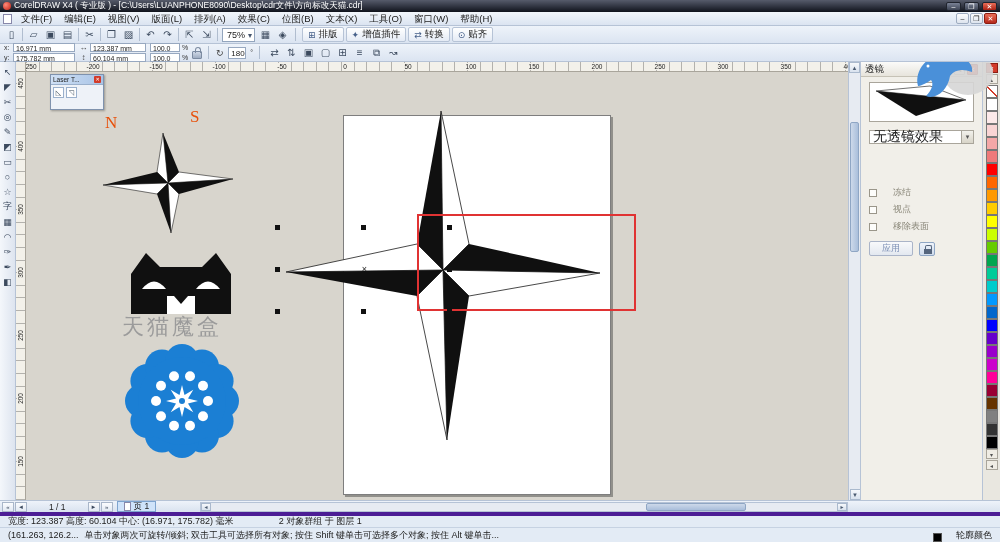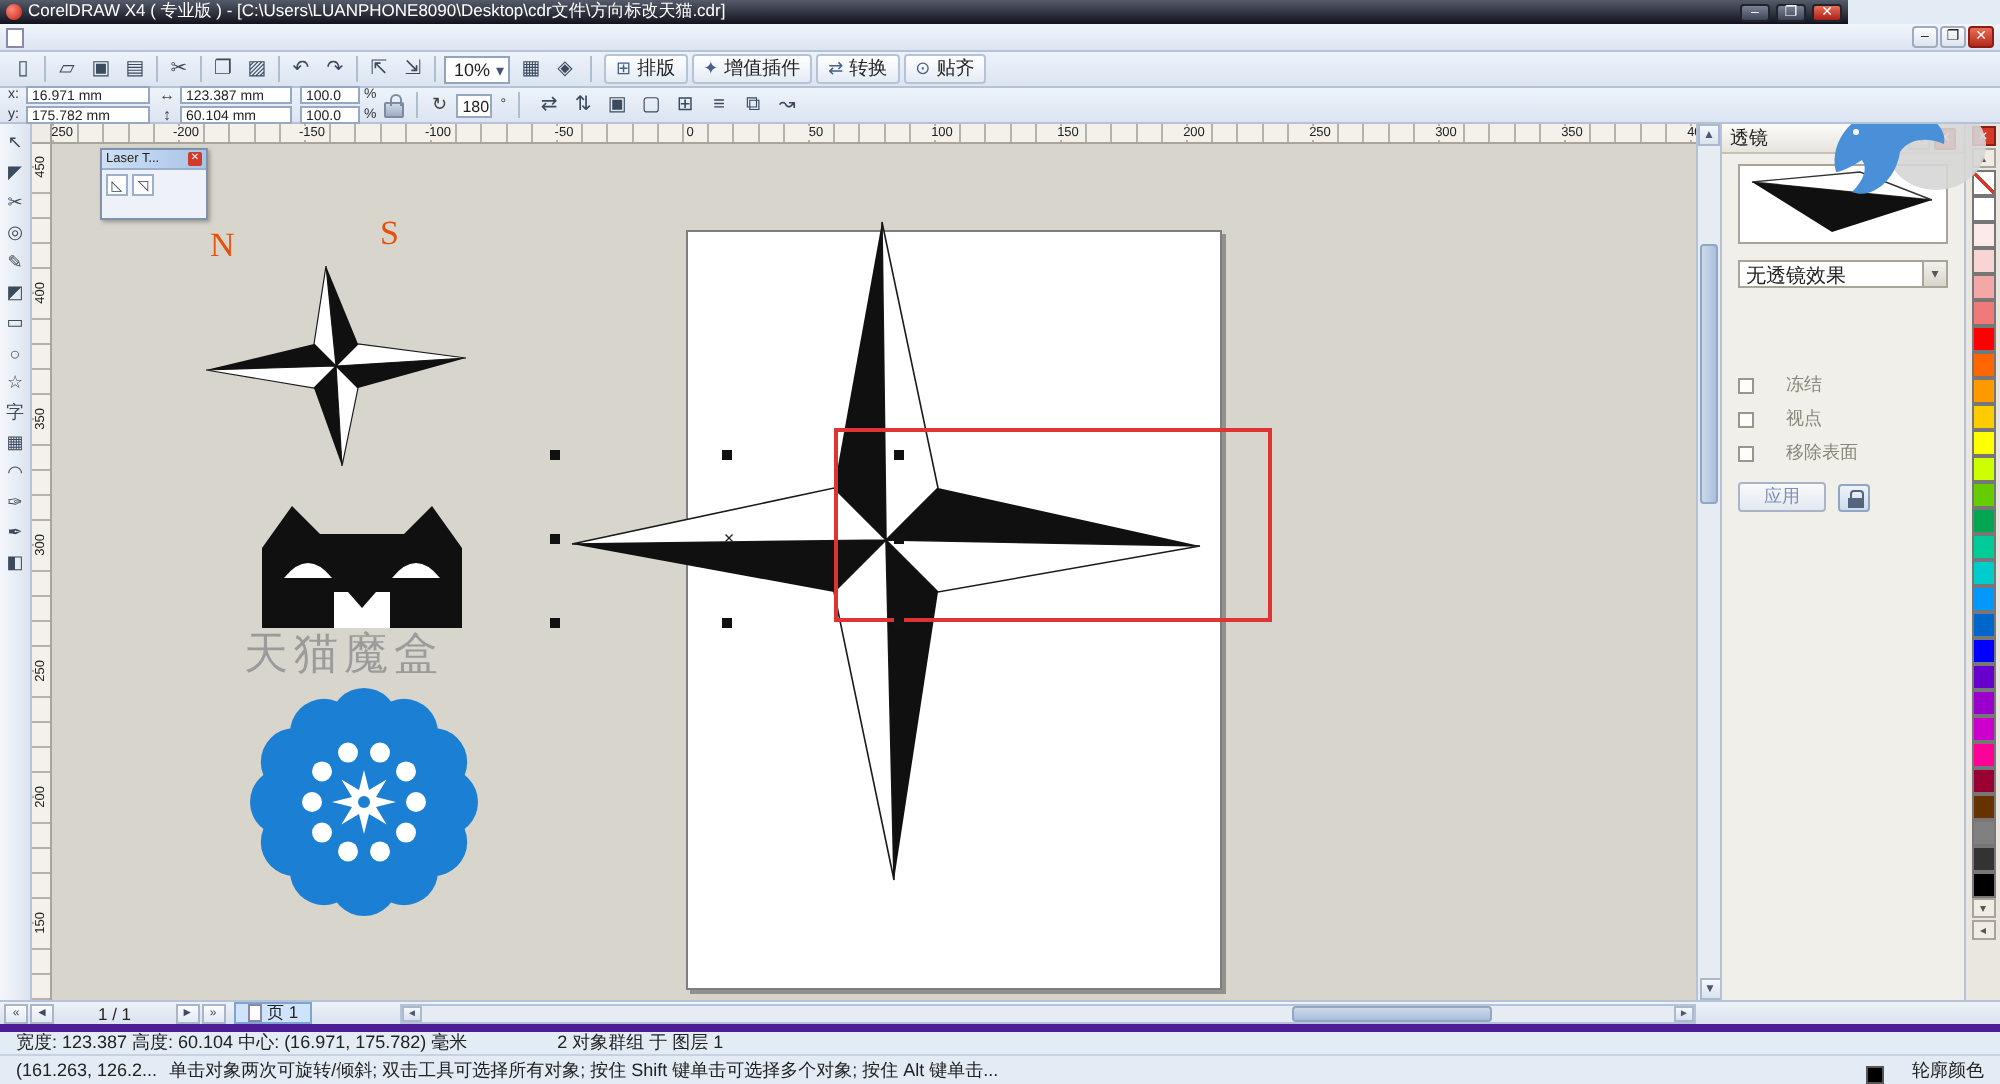--- a/index.html
+++ b/index.html
@@ -2,21 +2,21 @@
 <html><head>
 <meta charset="utf-8">
 <style>
 *{box-sizing:border-box;margin:0;padding:0}
 html,body{width:1000px;height:542px}
 body{position:relative;overflow:hidden;font-family:"Liberation Sans","DejaVu Sans",sans-serif;background:#e3ebf5;font-size:10px;color:#222}
 .spacer{flex:1}
 .hflex{display:flex;align-items:center}
 
 
-#titlebar{position:absolute;top:0;left:0;width:924px;height:12px;background:linear-gradient(#565b6b,#10131c);display:flex;align-items:center;gap:3px;padding:0 3px;color:#fff;font-size:8.5px;white-space:nowrap;z-index:60}
+#titlebar{position:absolute;top:0;left:0;width:1000px;height:12px;background:linear-gradient(#565b6b,#10131c);display:flex;align-items:center;gap:3px;padding:0 3px;color:#fff;font-size:8.5px;white-space:nowrap;z-index:60}
 .app-ico{width:8px;height:8px;border-radius:50%;background:radial-gradient(circle at 35% 35%,#ff8a7a,#c01f12);flex:0 0 auto}
 .win-btn{flex:0 0 auto;width:15px;height:9px;line-height:8px;text-align:center;font-size:7px;background:linear-gradient(#7a8296,#3d4454);border:1px solid #20242e;border-radius:2px;color:#fff}
 .win-btn.close{background:linear-gradient(#ea6d57,#aa2013)}
 
 
 #menubar{position:absolute;top:12px;left:0;width:1000px;height:14px;background:linear-gradient(#f2f6fb,#dbe4f1);border-bottom:1px solid #b6c3d6;display:flex;align-items:center;padding:0 3px;font-size:9.5px;z-index:60}
 .doc-ico{width:9px;height:10px;background:#fff;border:1px solid #88a;margin-right:3px}
 #menu-items{display:flex}
 .menu-item{padding:0 6px;line-height:13px}
 .mdi-btn{width:13px;height:11px;line-height:10px;text-align:center;font-size:7px;border:1px solid #9eacc0;background:linear-gradient(#fdfdfd,#dde4ee);border-radius:2px;margin-left:1px}
@@ -77,21 +77,21 @@
 .scroll-arrow{width:11px;height:11px;font-size:6px;color:#4a5a70;display:flex;align-items:center;justify-content:center;background:linear-gradient(#f6f8fb,#d9e2ee);border:1px solid #aab9cd;margin:0 auto}
 #vthumb{position:absolute;left:1px;top:60px;width:9px;height:130px;background:linear-gradient(90deg,#cdd9ea,#aabfdb);border:1px solid #8fa6c4;border-radius:2px}
 #vs-bottom{position:absolute;bottom:0;left:0;width:12px}
 
 
 #docker{position:absolute;left:860px;top:0;width:122px;height:438px;background:#f1efe9;border-left:1px solid #b6c3d6;font-size:9px;z-index:20}
 .dock-title{height:15px;display:flex;align-items:center;padding:0 4px;gap:2px;background:linear-gradient(#fbfbf9,#e7e4dc);border-bottom:1px solid #c6c2b6;font-size:9.5px}
 .dock-btn{width:11px;height:11px;line-height:10px;text-align:center;font-size:7px;border:1px solid #b0ad9f;background:#efece4;border-radius:1px}
 .dock-btn.red{background:#d23b2a;color:#fff;border-color:#8c1d12}
 .dock-preview{margin:5px 8px 0 8px;height:40px;background:#fff;border:1px solid #a9a59b}
-.dock-dropdown{margin:8px 8px 0 8px;height:14px;background:#fff;border:1px solid #a9a59b;display:flex;padding-left:3px;font-size:10px}
+.dock-dropdown{margin:8px 8px 0 8px;height:14px;background:#fff;border:1px solid #a9a59b;display:flex;align-items:center;padding-left:3px;font-size:14px}
 .dd-caret{margin-left:auto;width:12px;height:12px;background:linear-gradient(#f2f1ec,#d8d4c8);border-left:1px solid #a9a59b;display:flex;align-items:center;justify-content:center}
 .dd-caret::before{content:"▾";font-size:7px;color:#555}
 #docker-checks{margin:42px 8px 0 8px;display:flex;flex-direction:column;gap:4px}
 .dock-check-row{display:flex;align-items:center;gap:16px;color:#8a8779}
 .checkbox{width:8px;height:8px;border:1px solid #9a968a;background:#fdfdfb}
 .dock-apply-row{margin:8px 8px 0 8px;display:flex;align-items:center;gap:6px}
 .apply-btn{width:44px;height:15px;border:1px solid #aab4c8;background:linear-gradient(#f8f9fb,#e3e8f0);color:#7d90b5;display:flex;align-items:center;justify-content:center;font-size:9px;border-radius:2px}
 .lock-btn{position:relative;width:16px;height:14px;border:1px solid #8fa6c4;background:linear-gradient(#eef3fa,#cfdbec);border-radius:2px}
 .lock-btn::before{content:"";position:absolute;left:5px;top:2px;width:5px;height:4px;border:1px solid #55657d;border-bottom:none;border-radius:2px 2px 0 0}
 .lock-btn::after{content:"";position:absolute;left:4px;top:6px;width:8px;height:5px;background:#55657d}
@@ -129,20 +129,33 @@
   <span class="app-ico"></span>
   <span>CorelDRAW X4 ( 专业版 ) - [C:\Users\LUANPHONE8090\Desktop\cdr文件\方向标改天猫.cdr]</span>
   <span class="spacer"></span>
   <span class="win-btn">–</span>
   <span class="win-btn">❐</span>
   <span class="win-btn close">✕</span>
 </div>
 
 <div id="menubar">
   <span class="doc-ico"></span>
+  <span id="menu-items">
+      <span class="menu-item">文件(F)</span>
+      <span class="menu-item">编辑(E)</span>
+      <span class="menu-item">视图(V)</span>
+      <span class="menu-item">版面(L)</span>
+      <span class="menu-item">排列(A)</span>
+      <span class="menu-item">效果(C)</span>
+      <span class="menu-item">位图(B)</span>
+      <span class="menu-item">文本(X)</span>
+      <span class="menu-item">工具(O)</span>
+      <span class="menu-item">窗口(W)</span>
+      <span class="menu-item">帮助(H)</span>
+    </span>
   <span class="spacer"></span>
   <span class="mdi-btn">–</span>
   <span class="mdi-btn">❐</span>
   <span class="mdi-btn red">✕</span>
 </div>
 
 <div id="toolbar">
   <div id="tb-icons" class="hflex">
       <div class="tb-btn">▯</div>
       <div class="tb-sep"></div>
@@ -156,21 +169,21 @@
       <div class="tb-btn">▨</div>
       <div class="tb-sep"></div>
       <div class="tb-btn">↶</div>
       <div class="tb-btn">↷</div>
       <div class="tb-sep"></div>
       <div class="tb-btn">⇱</div>
       <div class="tb-btn">⇲</div>
       <div class="tb-sep"></div>
     </div>
   <div class="zoom-box">
-    <span>10%</span>
+    <span>75%</span>
     <span class="caret"></span>
   </div>
   <div id="tb-icons2" class="hflex">
       <div class="tb-btn">▦</div>
       <div class="tb-btn">◈</div>
     </div>
   <div class="tb-sep"></div>
   <div id="tb-textbtns" class="hflex">
       <div class="tb-text-btn">
         <span class="ico">⊞</span>

